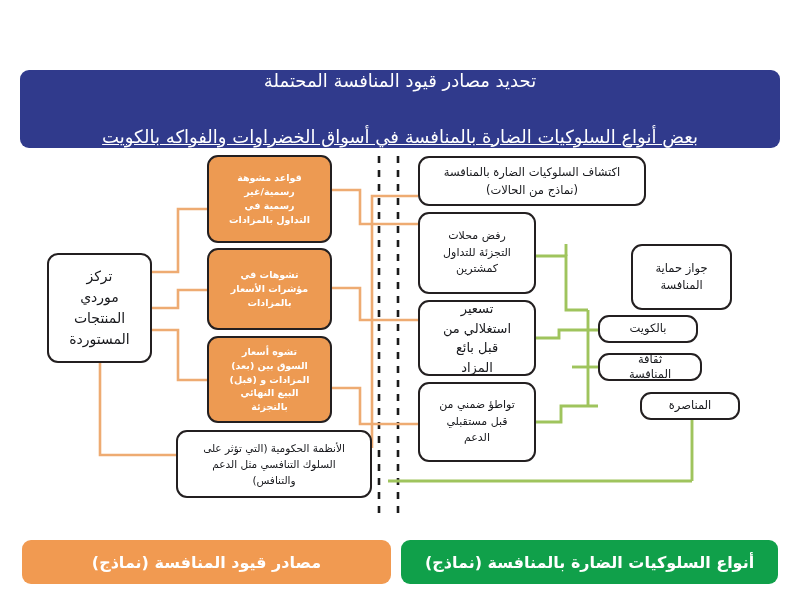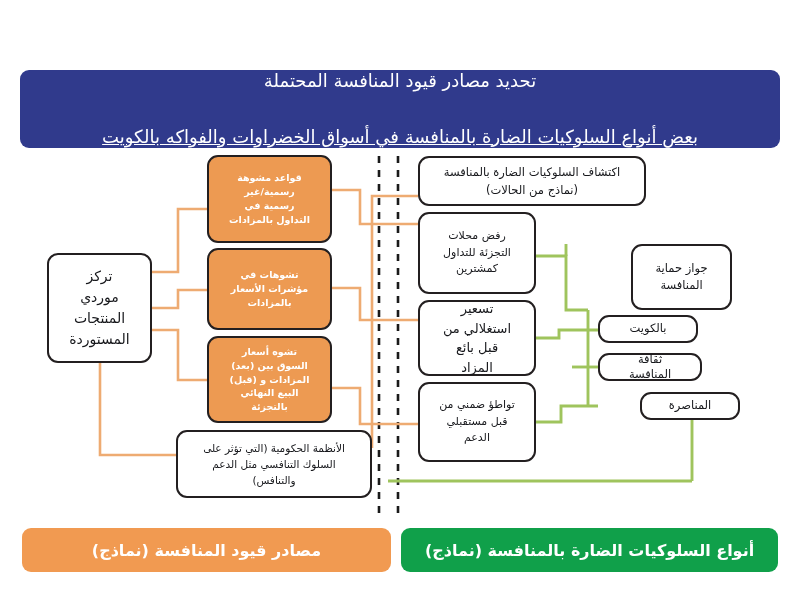--- a/index.html
+++ b/index.html
@@ -73,20 +73,21 @@
   #node-culture   {left:598px;top:353px;width:104px;height:28px;font-size:11.5px;}
   #node-advocacy  {left:598px;top:392px;width:100px;height:28px;font-size:11.5px;margin-left:42px;}
 
   
   .footer-pill{
     position:absolute;box-sizing:border-box;
     border-radius:9px;
     display:flex;align-items:center;justify-content:center;
     direction:rtl;color:#ffffff;font-weight:bold;font-size:16px;
     text-align:center;
+    margin-top:12px;
   }
   #pill-sources{left:22px;top:528px;width:369px;height:44px;background:#f19a51;}
   #pill-types  {left:401px;top:528px;width:377px;height:44px;background:#10a04a;}
 
   
   #wires{position:absolute;left:0;top:0;width:800px;height:599px;z-index:1;pointer-events:none;}
 </style>
 </head>
 <body>
 

